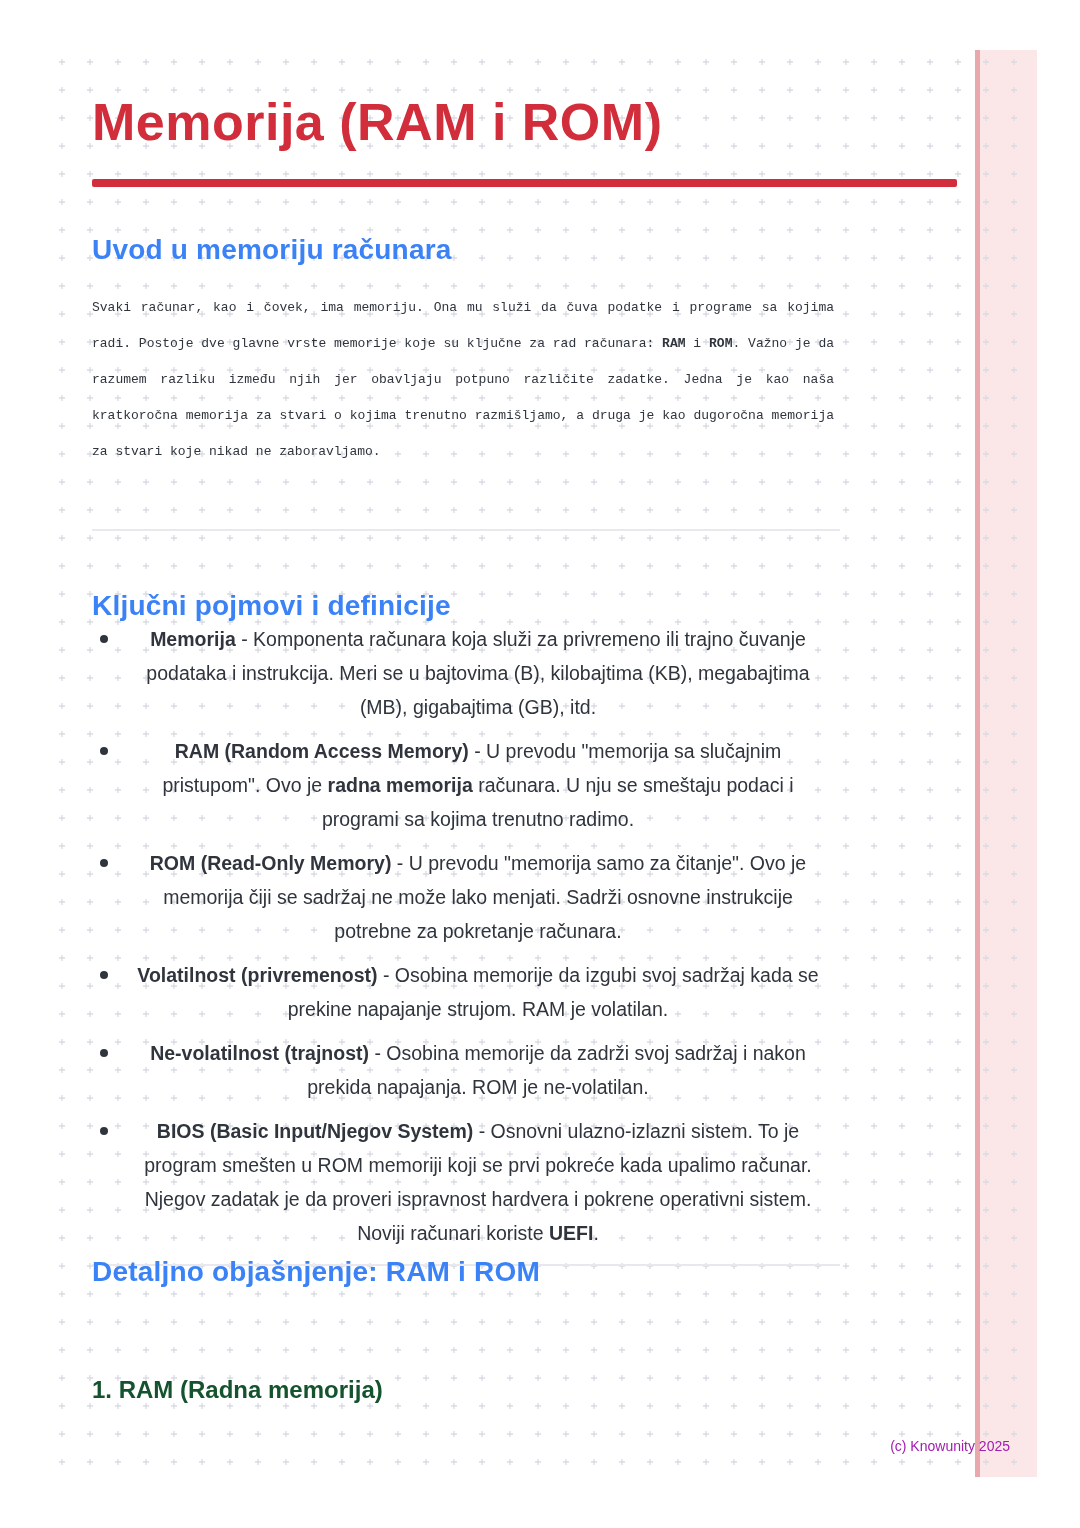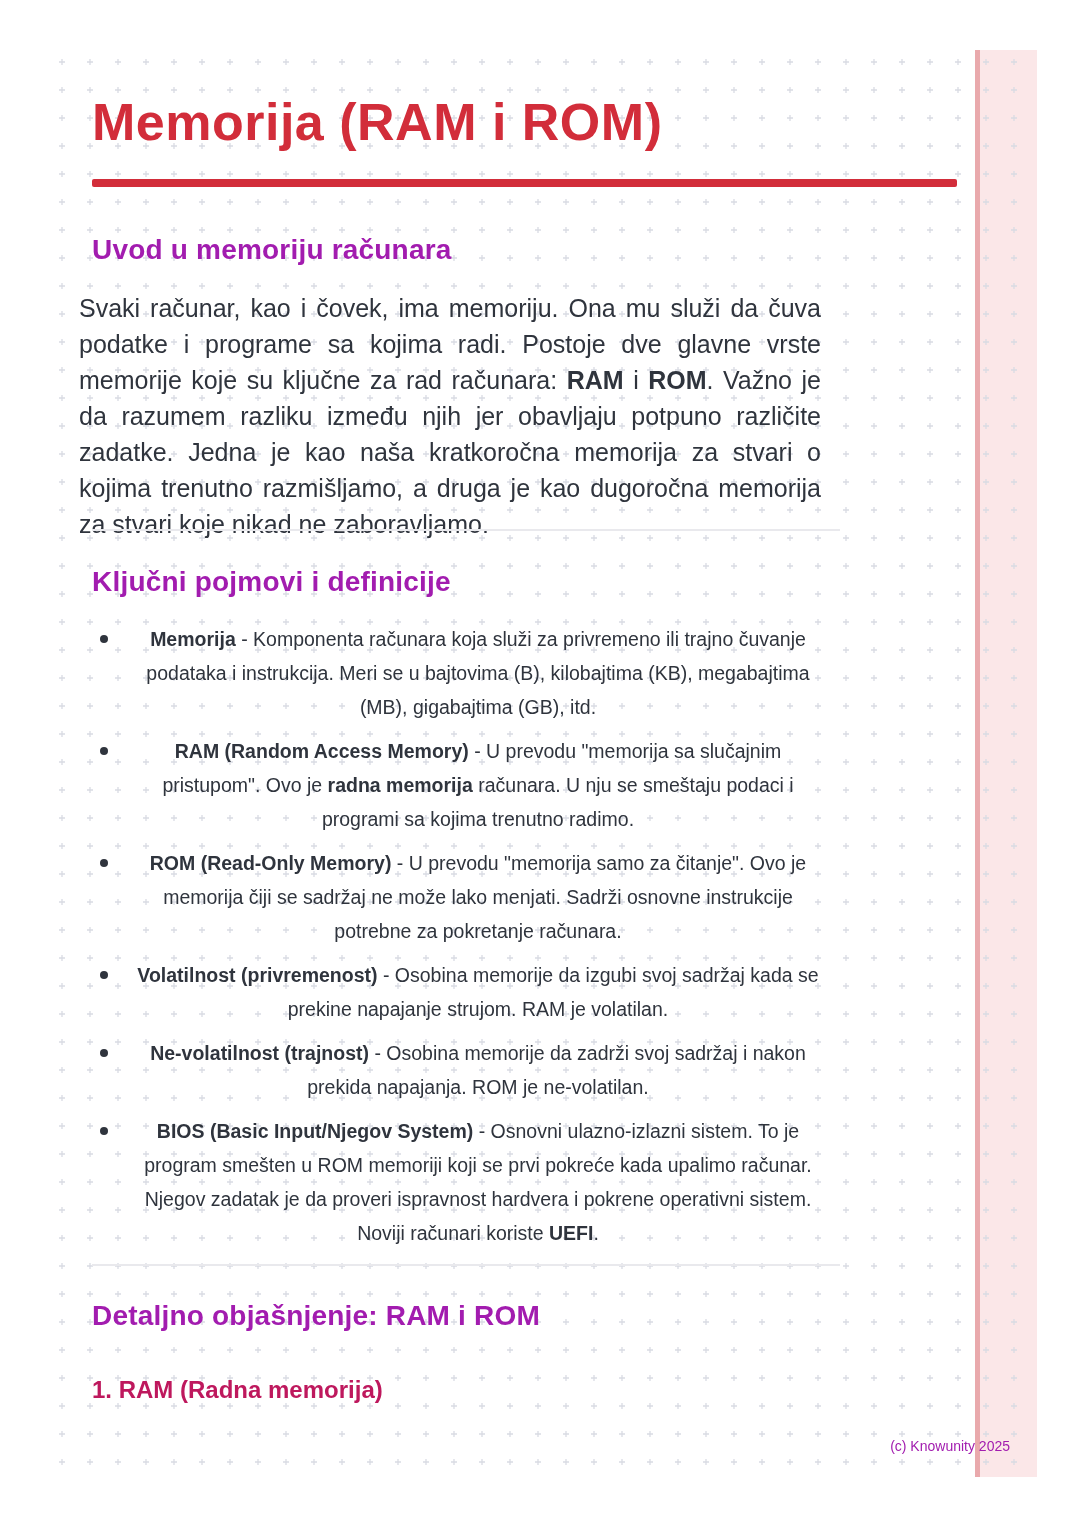--- a/index.html
+++ b/index.html
@@ -23,33 +23,33 @@
     font-size:52px;font-weight:700;letter-spacing:0.5px;
     color:#d22d3a;z-index:3;
   }
   .title-rule{
     position:absolute;left:92px;top:179px;width:865px;height:8px;
     background:#d22d3a;border-radius:2px;z-index:3;
   }
   h2.section{
     position:absolute;left:92px;margin:0;width:860px;
     font-size:28px;font-weight:700;letter-spacing:0.2px;
-    color:#a21caf;z-index:3;
+    color:#3b82f6;z-index:3;
   }
   #heading-intro{top:234px;}
-  #heading-terms{top:566px;}
-  #heading-detail{top:1300px;}
+  #heading-terms{top:590px;}
+  #heading-detail{top:1256px;}
   h3.subsection{
     position:absolute;left:92px;top:1376px;margin:0;width:860px;
-    font-size:24px;font-weight:700;color:#be185d;z-index:3;
+    font-size:24px;font-weight:700;color:#14532d;z-index:3;
   }
   .paragraph{
-    position:absolute;left:79px;top:290px;width:742px;margin:0;
-    font-size:25px;line-height:36px;color:#2f343d;
-    text-align:justify;z-index:3;
+    position:absolute;left:92px;top:290px;width:742px;margin:0;
+    font-size:13px;line-height:36px;color:#2f343d;
+    text-align:justify;z-index:3;font-family:Liberation Mono, monospace;
   }
   .divider{
     position:absolute;left:92px;width:748px;height:2px;
     background:#e9e9ed;z-index:3;
   }
   #divider-1{top:529px;}
   #divider-2{top:1264px;}
   ul.terms{
     position:absolute;left:92px;top:622px;width:740px;margin:0;padding:0;
     list-style:none;z-index:3;

